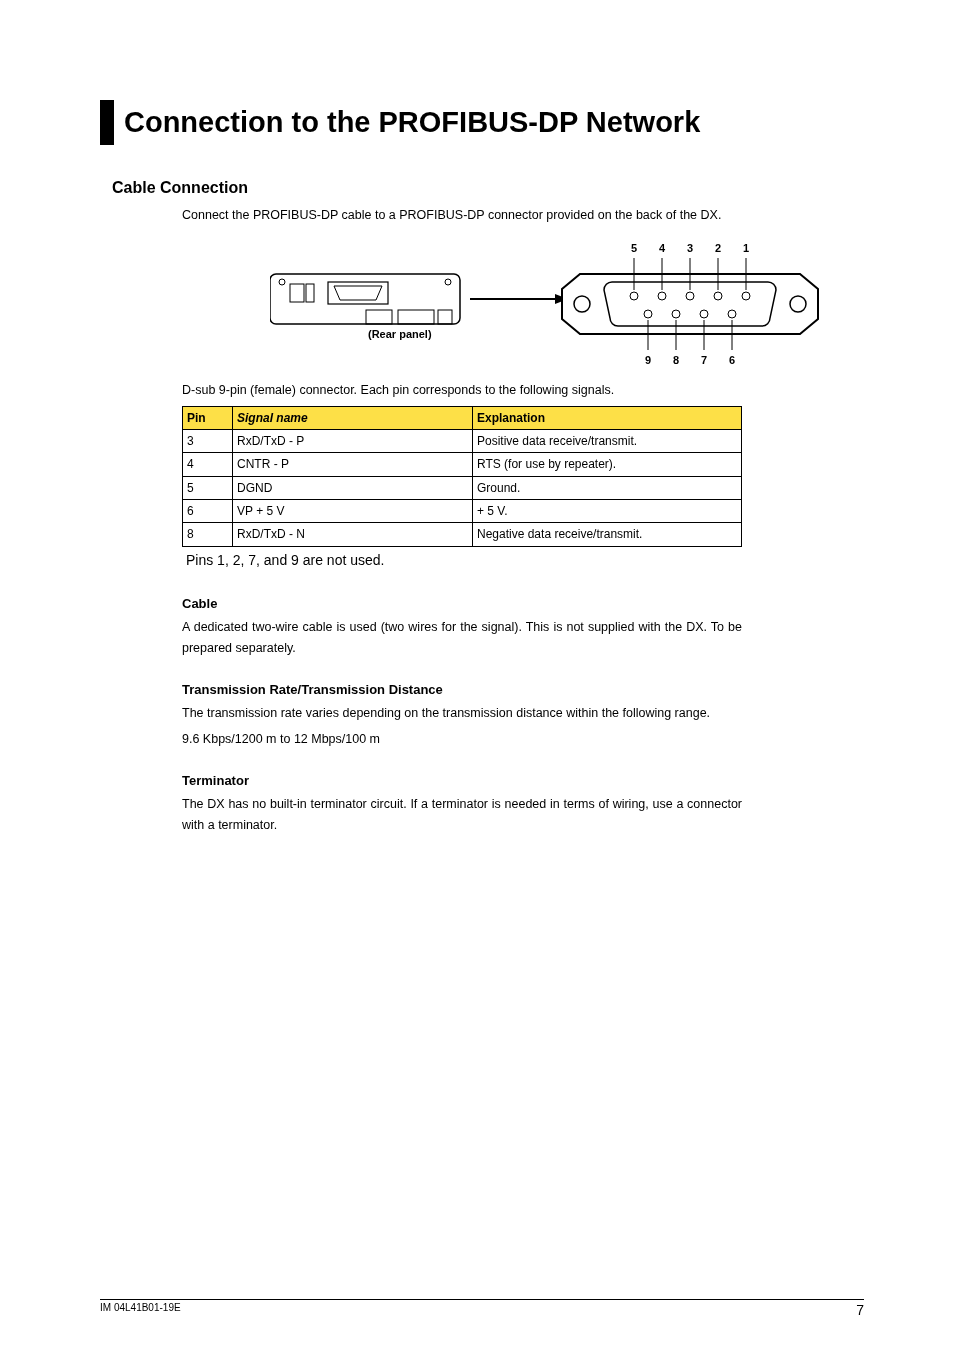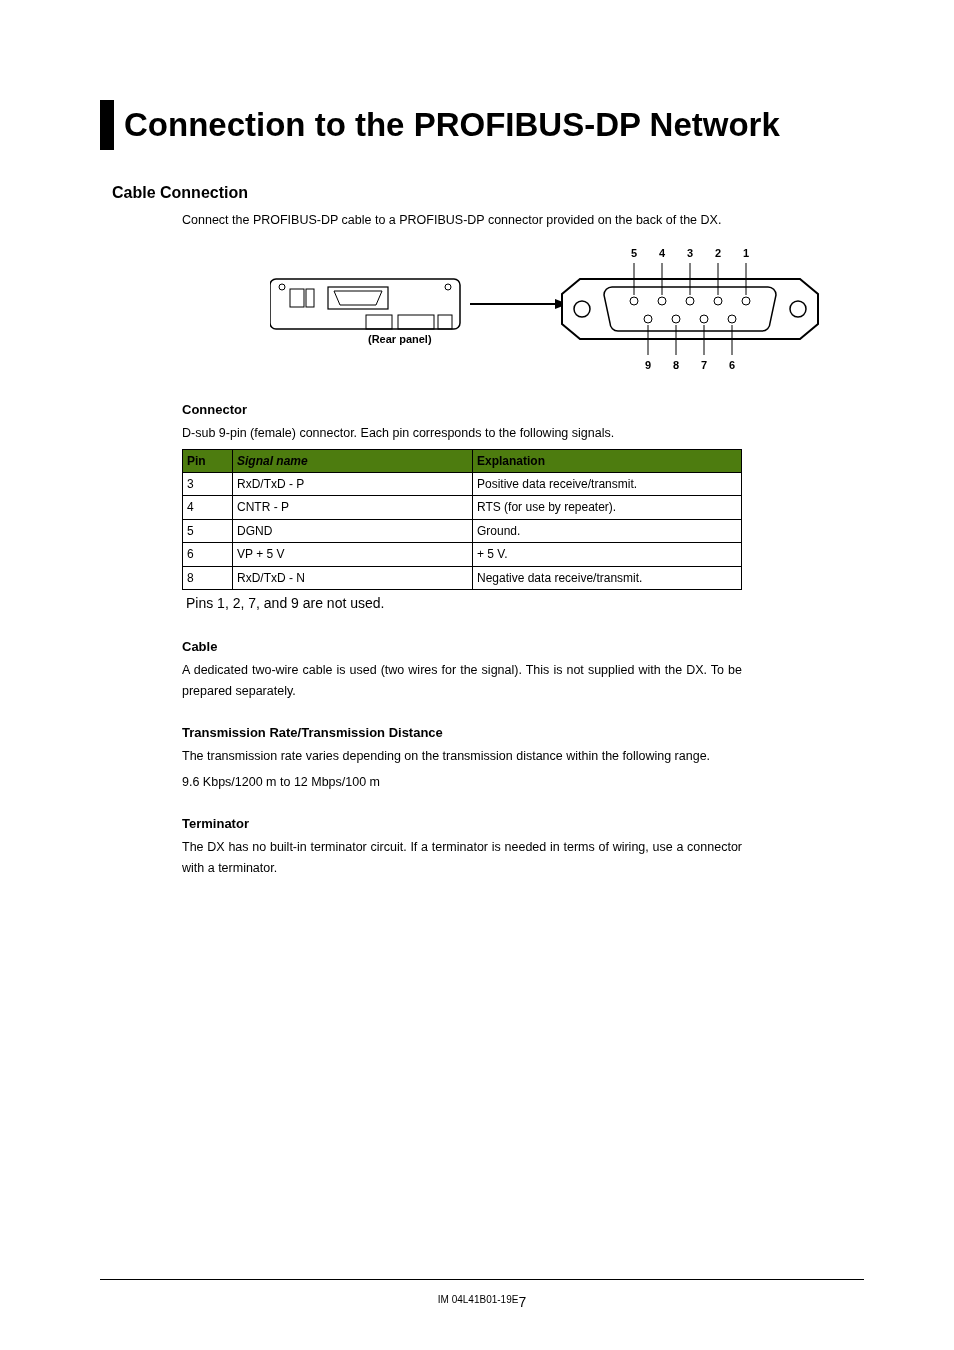--- a/index.html
+++ b/index.html
@@ -12,21 +12,21 @@
     position: relative;
     padding: 100px 90px 40px 100px;
   }
   .title-row { display: flex; align-items: stretch; margin-bottom: 34px; }
   .title-bar {
     width: 14px;
     background: #000;
     margin-right: 10px;
   }
   .title-text {
-    font-size: 33px;
+    font-size: 29px;
     font-weight: bold;
     padding: 6px 0;
   }
   .subhead {
     font-size: 16px;
     font-weight: bold;
     margin-bottom: 8px;
     margin-left: 12px;
   }
   .content-block {
@@ -55,34 +55,34 @@
     border-collapse: collapse;
     width: 100%;
     margin-top: 4px;
     font-size: 12px;
   }
   .pin-table th, .pin-table td {
     border: 1px solid #000;
     padding: 1px 4px;
     text-align: left;
   }
-  .pin-table th { background: #4d7c0f; font-weight: bold; }
+  .pin-table th { background: #fde047; font-weight: bold; }
   .pin-col { width: 50px; }
   .sig-col { width: 240px; font-style: italic; }
   .table-note { font-size: 14px; margin: 2px 0 0 4px; }
   .footer {
     position: absolute;
-    bottom: 40px;
+    bottom: 32px;
     left: 100px;
     right: 90px;
     border-top: 1px solid #000;
-    padding-top: 14px;
+    padding-top: 2px;
     font-size: 10px;
     display: flex;
-    justify-content: center;
+    justify-content: space-between;
   }
   .footer-page { font-size: 14px; }
   .rear-label {
     position: absolute;
     left: 50px;
     top: 94px;
     font-size: 11px;
     font-weight: bold;
     margin-left: 48px;
   }
@@ -163,21 +163,20 @@
       <text x="75" y="100" font-size="11" font-weight="bold">9</text>
       <text x="103" y="100" font-size="11" font-weight="bold">8</text>
       <text x="131" y="100" font-size="11" font-weight="bold">7</text>
       <text x="159" y="100" font-size="11" font-weight="bold">6</text>
     </g>
   </svg>
   <div class="rear-label">(Rear panel)</div>
 </div>
 
 <div class="content-block">
-  <div class="sec-title">Connector</div>
   <p>D-sub 9-pin (female) connector. Each pin corresponds to the following signals.</p>
   <table class="pin-table">
     <thead>
       <tr>
         <th class="pin-col">Pin</th>
         <th class="sig-col">Signal name</th>
         <th>Explanation</th>
       </tr>
     </thead>
     <tbody>

